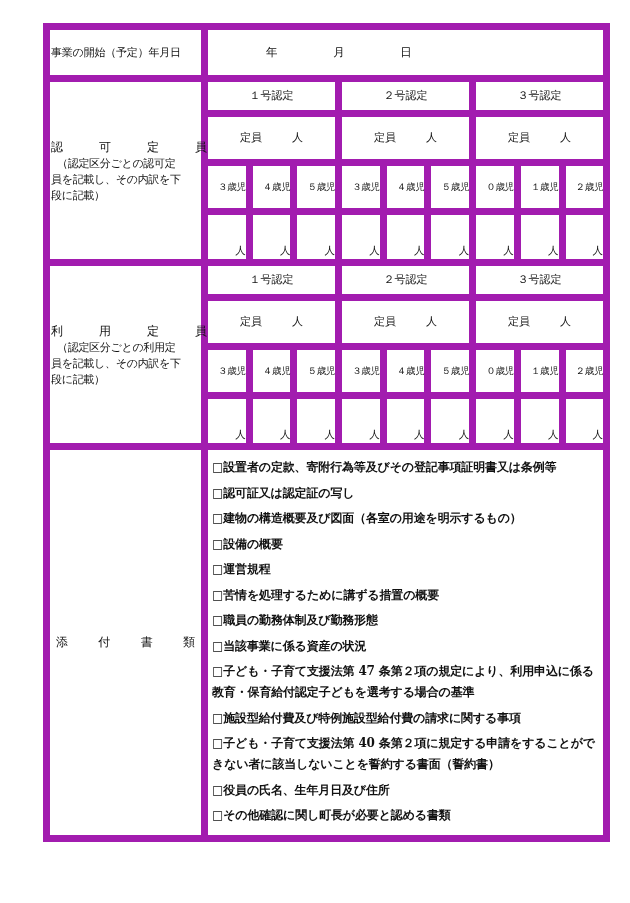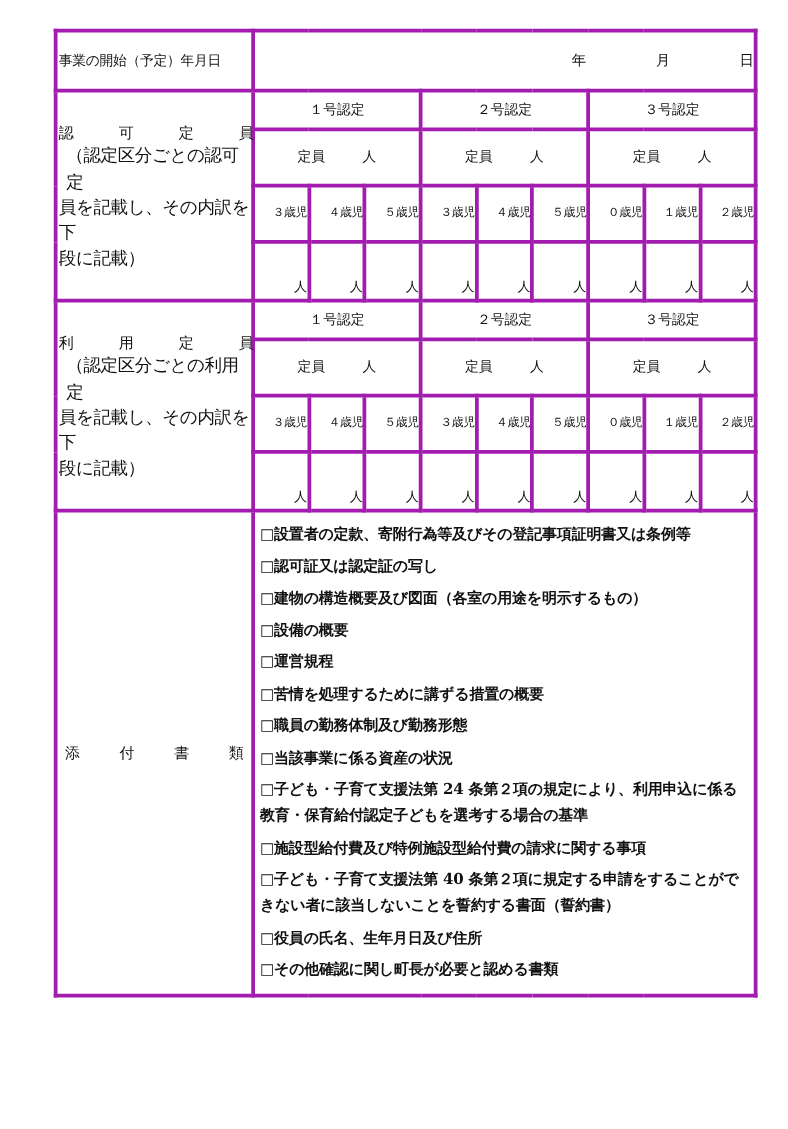--- a/index.html
+++ b/index.html
@@ -17,59 +17,59 @@
   }
   .form {
     position: absolute;
     left: 43px;
     top: 23px;
     width: 560px;
     border-collapse: collapse;
     table-layout: fixed;
   }
   .form td {
-    border: 3px solid #a21caf;
+    border: 7px solid #a21caf;
     padding: 0;
     vertical-align: middle;
     font-size: 11px;
     line-height: 1.2;
   }
   .lbl {
     width: 157px;
     padding-left: 1px !important;
     font-size: 11.5px !important;
   }
   .start-lbl {
     height: 45px;
     white-space: nowrap;
     font-size: 11px !important;
     letter-spacing: -0.2px;
   }
   .date-cell {
-    text-align: right;
+    text-align: left;
     font-size: 11.5px !important;
   }
   .date-cell span { display: inline-block; }
   .date-cell .y { margin-left: 58px; }
   .date-cell .m { margin-left: 52px; }
   .date-cell .d { margin-left: 52px; }
 
   .block-lbl {
     font-size: 11.5px !important;
     line-height: 1.45 !important;
     padding-top: 2px !important;
   }
   .block-title {
     display: flex;
     justify-content: space-between;
     width: 156px;
     font-size: 12px;
   }
   .block-desc {
-    font-size: 14px;
+    font-size: 11px;
     letter-spacing: -0.3px;
   }
   .block-desc .indent { padding-left: 6px; }
 
   .cat { text-align: center; height: 28px; font-size: 11px !important; }
   .cap { text-align: center; height: 42px; font-size: 11px !important; }
   .cap .unit { margin-left: 30px; }
   .age { text-align: right; height: 42px; font-size: 9.5px !important; letter-spacing: -0.3px; }
   .cnt { height: 42px; text-align: right; vertical-align: bottom !important; font-size: 10.5px !important; padding-bottom: 2px !important; }
 
@@ -236,21 +236,21 @@
     </td>
     <td class="att-list" colspan="9">
       <div class="att-item"><span class="box">□</span><span>設置者の定款、寄附行為等及びその登記事項証明書又は条例等</span></div>
       <div class="att-item"><span class="box">□</span><span>認可証又は認定証の写し</span></div>
       <div class="att-item"><span class="box">□</span><span>建物の構造概要及び図面（各室の用途を明示するもの）</span></div>
       <div class="att-item"><span class="box">□</span><span>設備の概要</span></div>
       <div class="att-item"><span class="box">□</span><span>運営規程</span></div>
       <div class="att-item"><span class="box">□</span><span>苦情を処理するために講ずる措置の概要</span></div>
       <div class="att-item"><span class="box">□</span><span>職員の勤務体制及び勤務形態</span></div>
       <div class="att-item"><span class="box">□</span><span>当該事業に係る資産の状況</span></div>
-      <div class="att-item"><span class="box">□</span><span>子ども・子育て支援法第 24 条第２項の規定により、利用申込に係る教育・保育給付認定子どもを選考する場合の基準</span></div>
+      <div class="att-item"><span class="box">□</span><span>子ども・子育て支援法第 47 条第２項の規定により、利用申込に係る教育・保育給付認定子どもを選考する場合の基準</span></div>
       <div class="att-item"><span class="box">□</span><span>施設型給付費及び特例施設型給付費の請求に関する事項</span></div>
       <div class="att-item"><span class="box">□</span><span>子ども・子育て支援法第 40 条第２項に規定する申請をすることができない者に該当しないことを誓約する書面（誓約書）</span></div>
       <div class="att-item"><span class="box">□</span><span>役員の氏名、生年月日及び住所</span></div>
       <div class="att-item"><span class="box">□</span><span>その他確認に関し町長が必要と認める書類</span></div>
     </td>
   </tr>
 </tbody>
   </table>
 
 </body></html>

